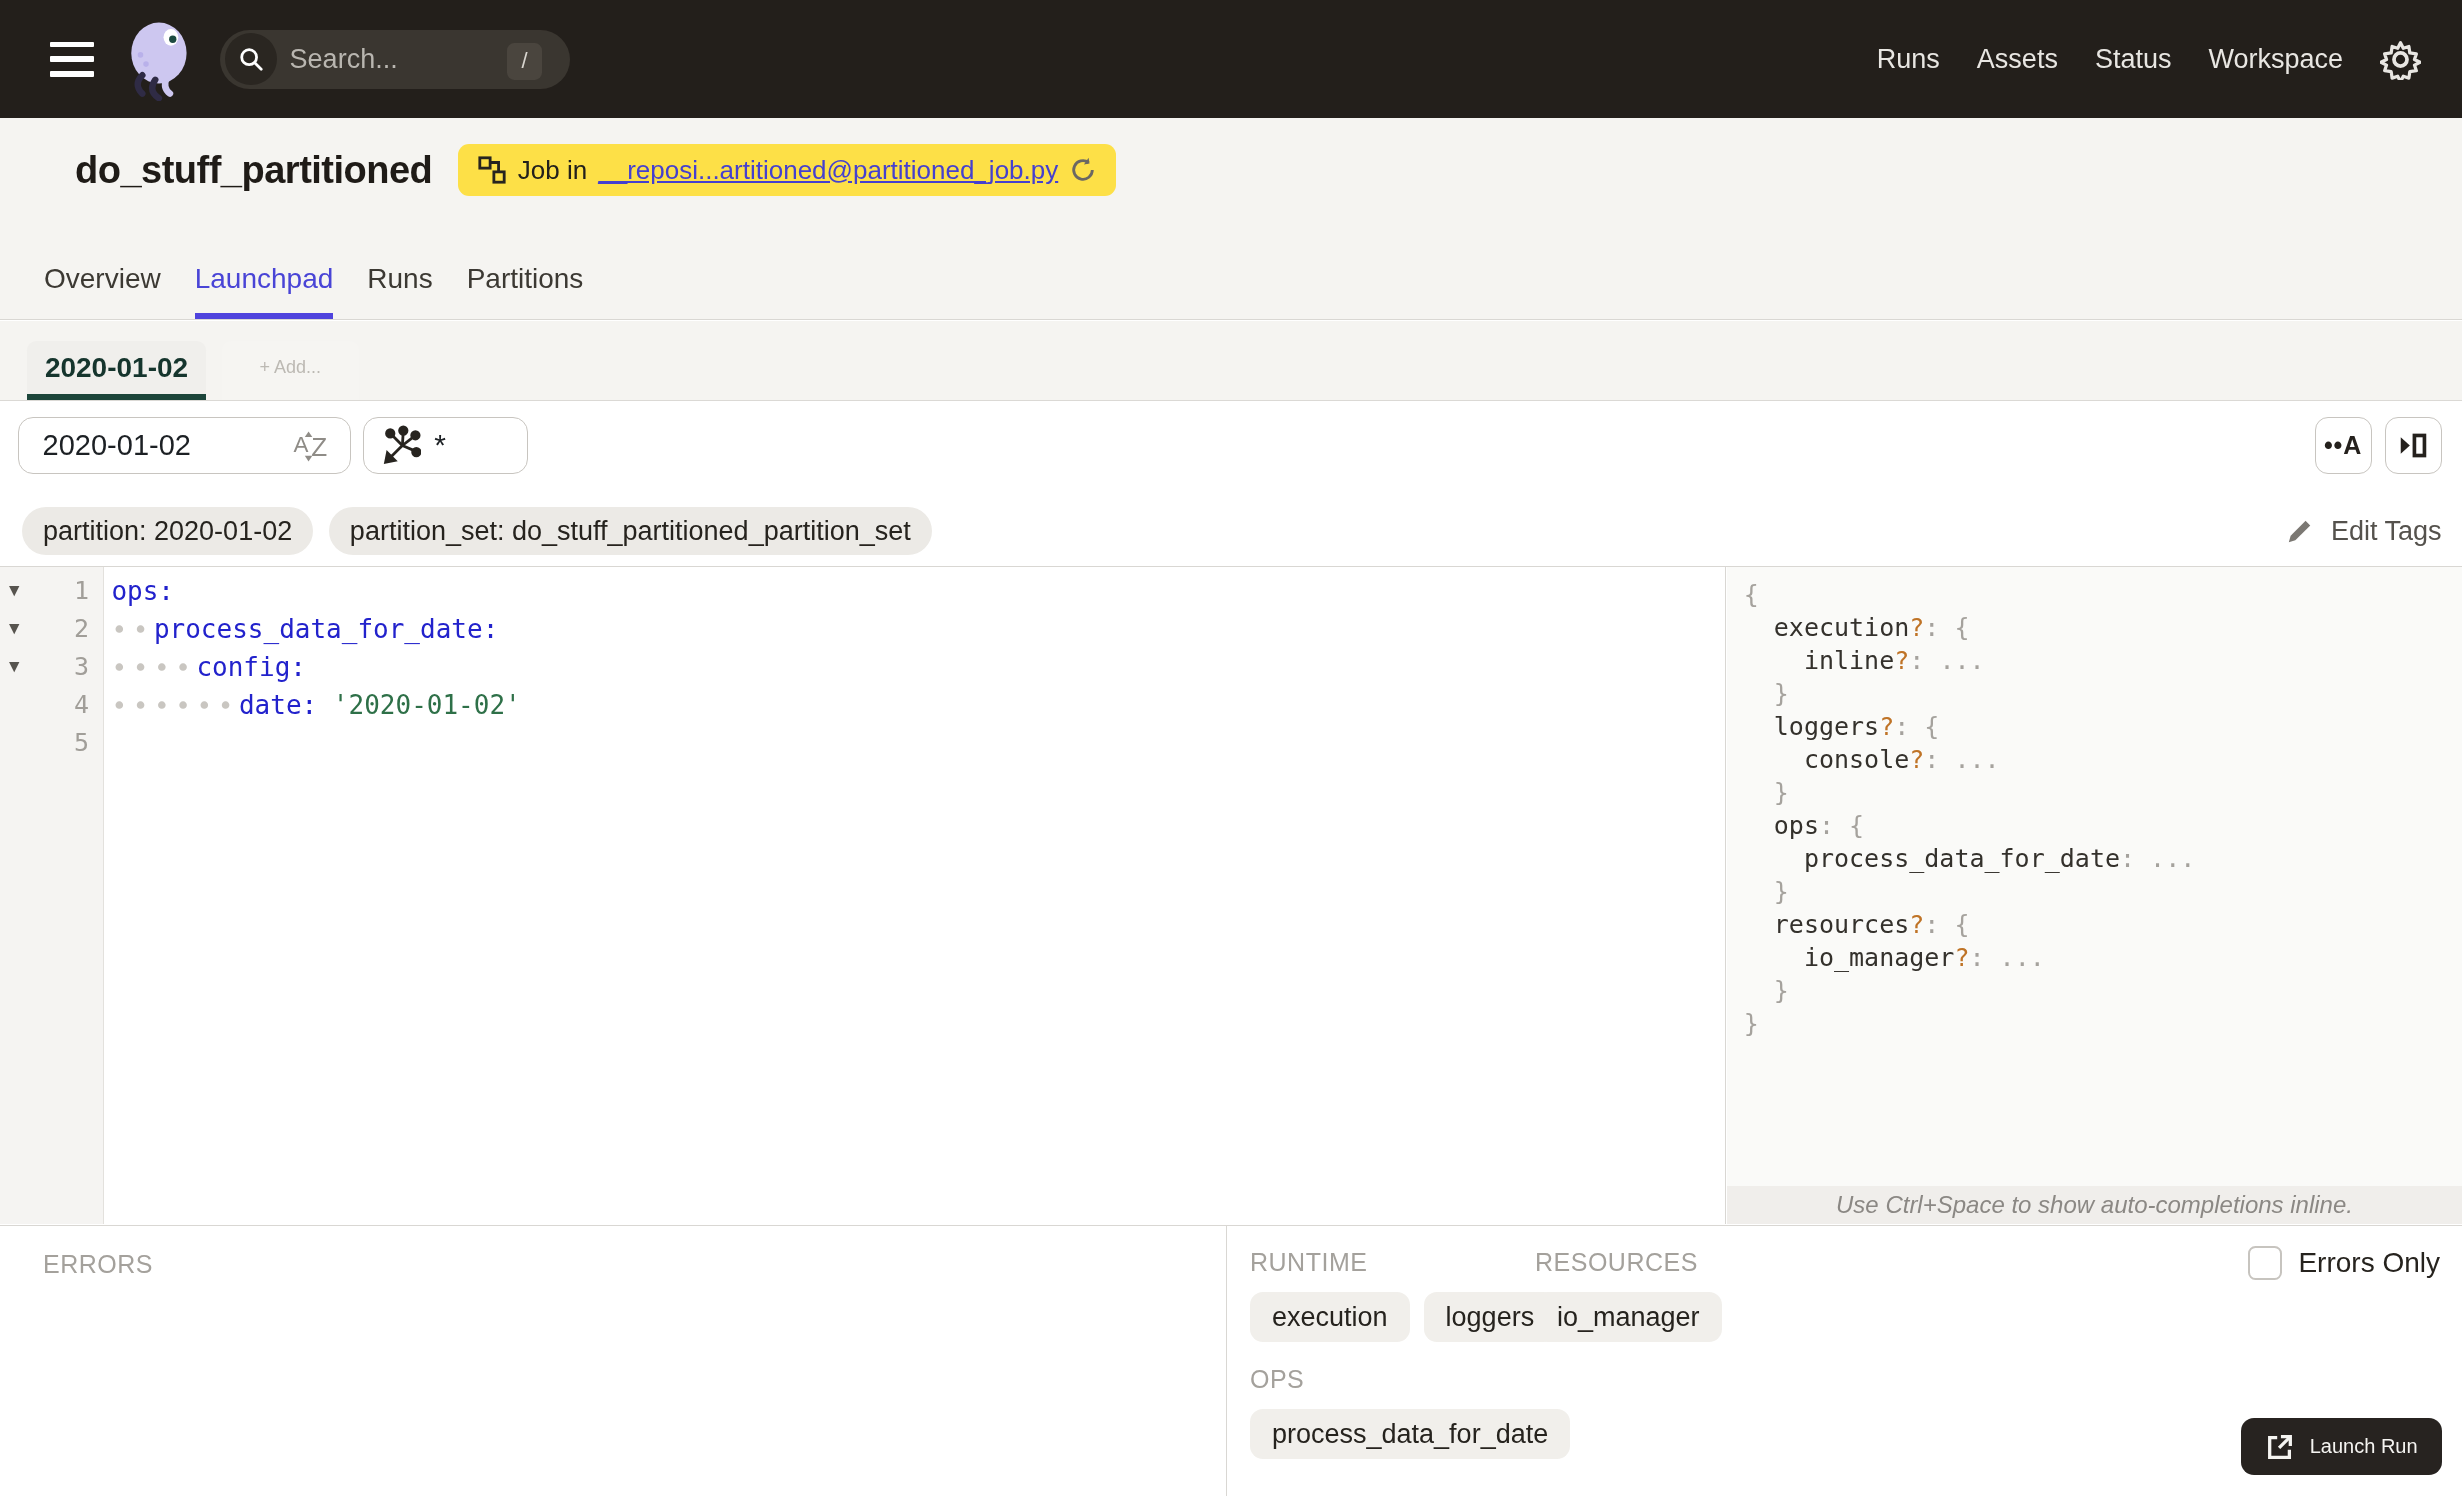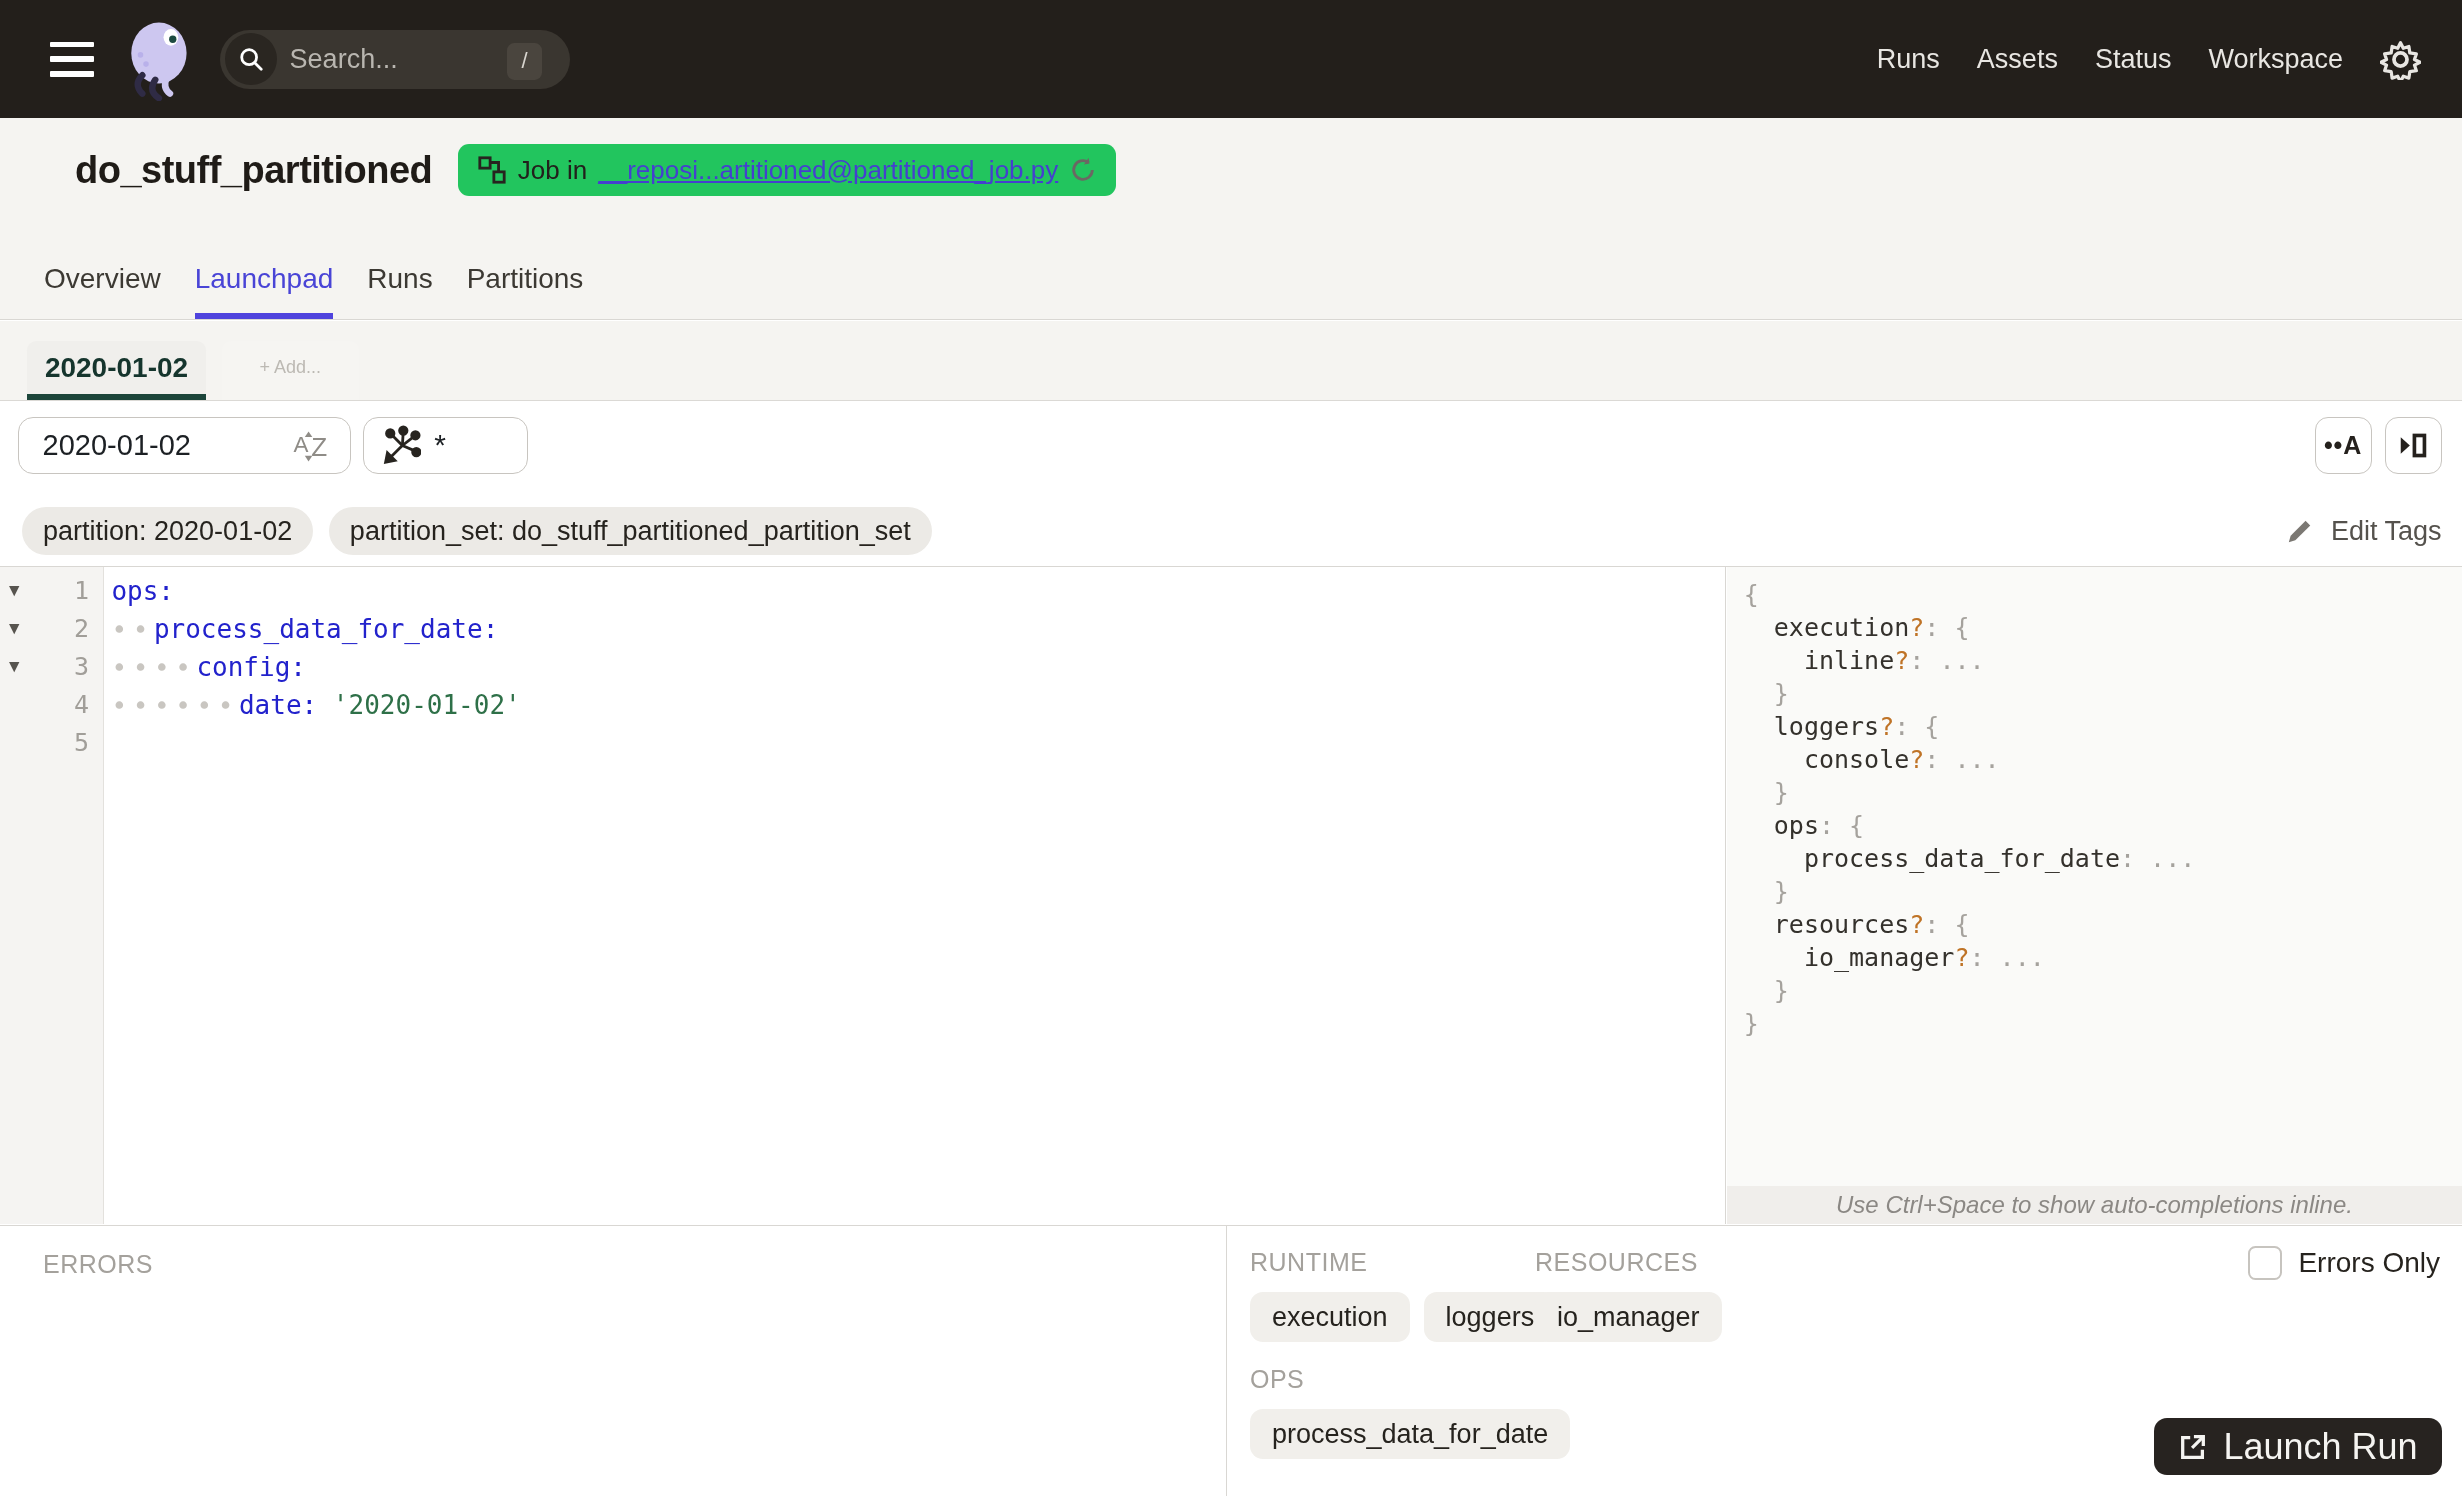--- a/index.html
+++ b/index.html
@@ -24,21 +24,21 @@
                justify-content:center; }
   .topnav { margin-left:auto; display:flex; align-items:center; gap:37px; padding-right:41px; }
   .topnav a { color:#e8e6e2; font-size:27px; text-decoration:none; cursor:pointer; }
   .gear { width:41px; height:41px; }
 
   
   .pageheader { position:absolute; top:118px; left:0; right:0; height:202px; background:#f5f4f1;
                 border-bottom:0.9px solid #d9d7d3; }
   .title-row { position:absolute; top:26px; left:43px; display:flex; align-items:center; gap:26px; }
   .page-title { font-size:38px; font-weight:bold; color:#1f1b17; letter-spacing:-0.5px;margin-left:32px; }
-  .job-badge { height:52px; background:#22c55e; border-radius:11px; display:flex; align-items:center;
+  .job-badge { height:52px; background:#fde047; border-radius:11px; display:flex; align-items:center;
                gap:11px; padding:0 18.5px; }
   .job-badge .btext { font-size:26px; color:#22201c; }
   .job-badge a { font-size:26px; color:#4540cf; text-decoration:underline; cursor:pointer; }
   .tabs { position:absolute; left:44px; bottom:0; height:80px; display:flex; gap:34px; align-items:center; }
   .tab { font-size:28px; color:#3c3933; cursor:pointer; position:relative; height:100%;
          display:flex; align-items:center; }
   .tab.active { color:#4944d6; }
   .tab.active::after { content:""; position:absolute; left:0; right:0; bottom:0; height:6.5px;
                        background:#4f43dd; }
 
@@ -118,21 +118,21 @@
   .chip { height:50px; background:#f1efeb; border-radius:13px; display:flex; align-items:center;
           padding:0 22px; font-size:27px; color:#26231e; cursor:pointer; }
   .sect-runtime { left:22px; top:22px; }
   .sect-resources { left:307px; top:22px; }
   .sect-ops { left:22px; top:139px; }
   .errors-only { position:absolute; top:20.4px; right:22px; display:flex; align-items:center; gap:16.7px;
                  cursor:pointer; }
   .checkbox { width:34px; height:34px; border:2.8px solid #c7c4bf; border-radius:7.4px; background:#fff; }
   .errors-only span { font-size:28px; color:#26231e; }
   .launch { position:absolute; right:20.4px; bottom:22px; height:57px; background:#272320;
-            border:none; border-radius:13px; color:#f5f4f1; font-size:36px; padding:0 24px;
+            border:none; border-radius:13px; color:#f5f4f1; font-size:20px; padding:0 24px;
             display:flex; align-items:center; gap:15px; cursor:pointer;
             font-family:"Liberation Sans",sans-serif; }
 </style>
 </head>
 <body>
 
 <div class="stage">
 
   <div class="topbar">
     <div class="hamburger">

